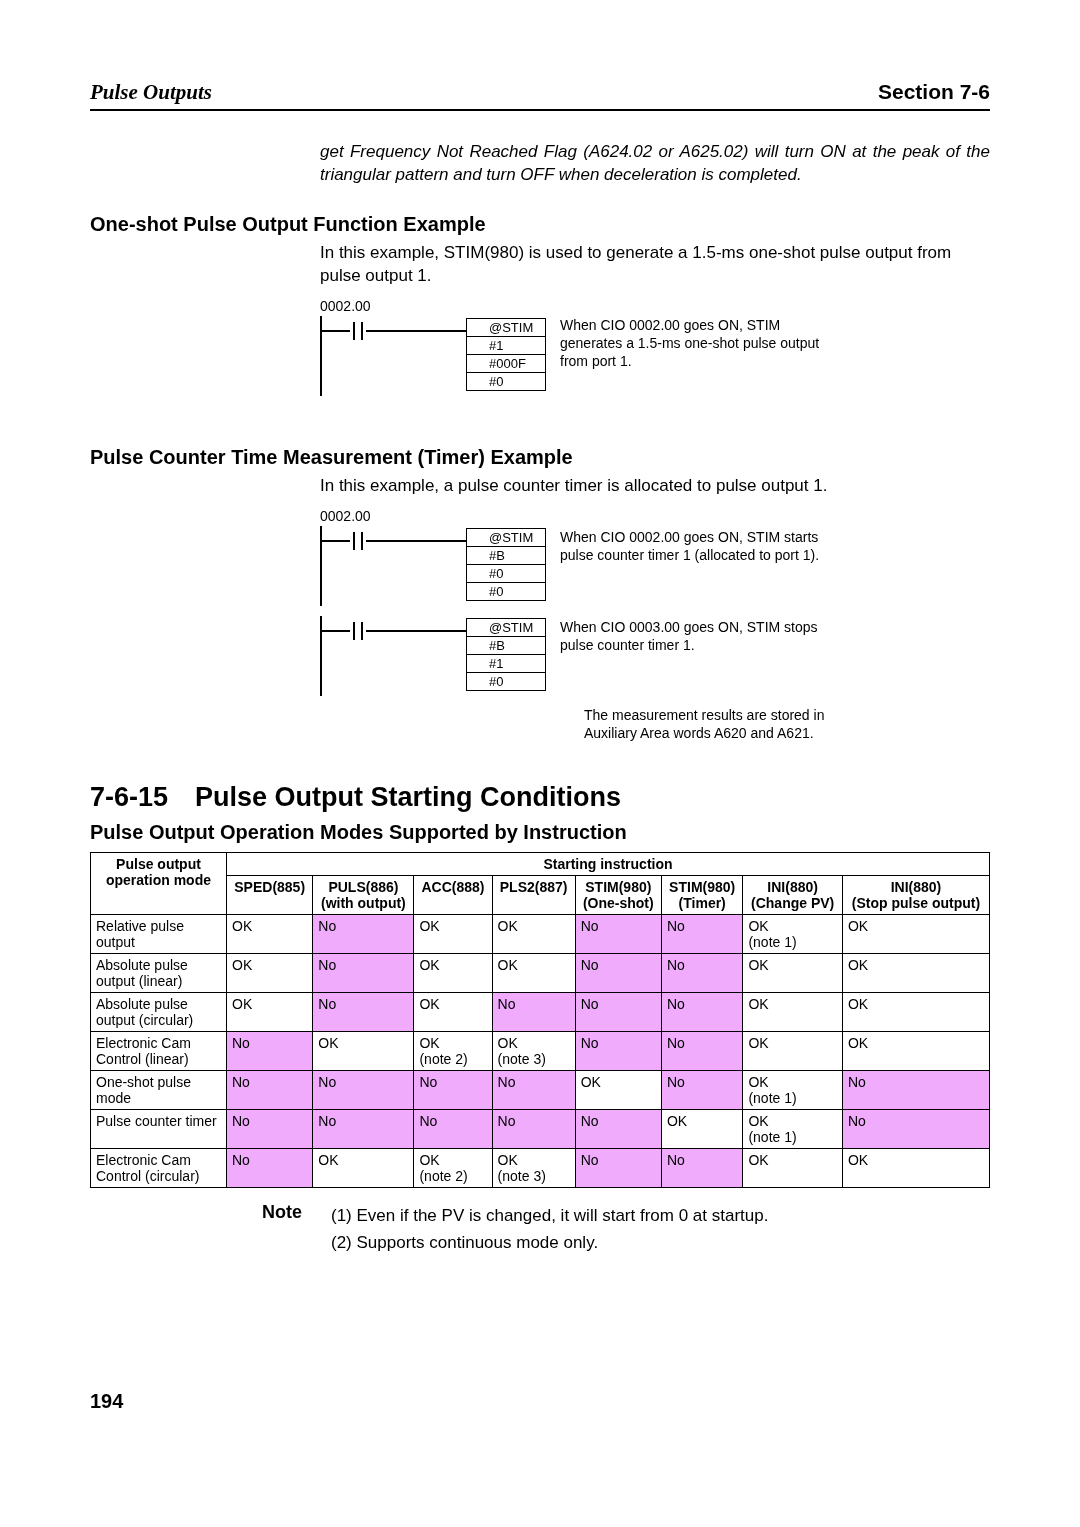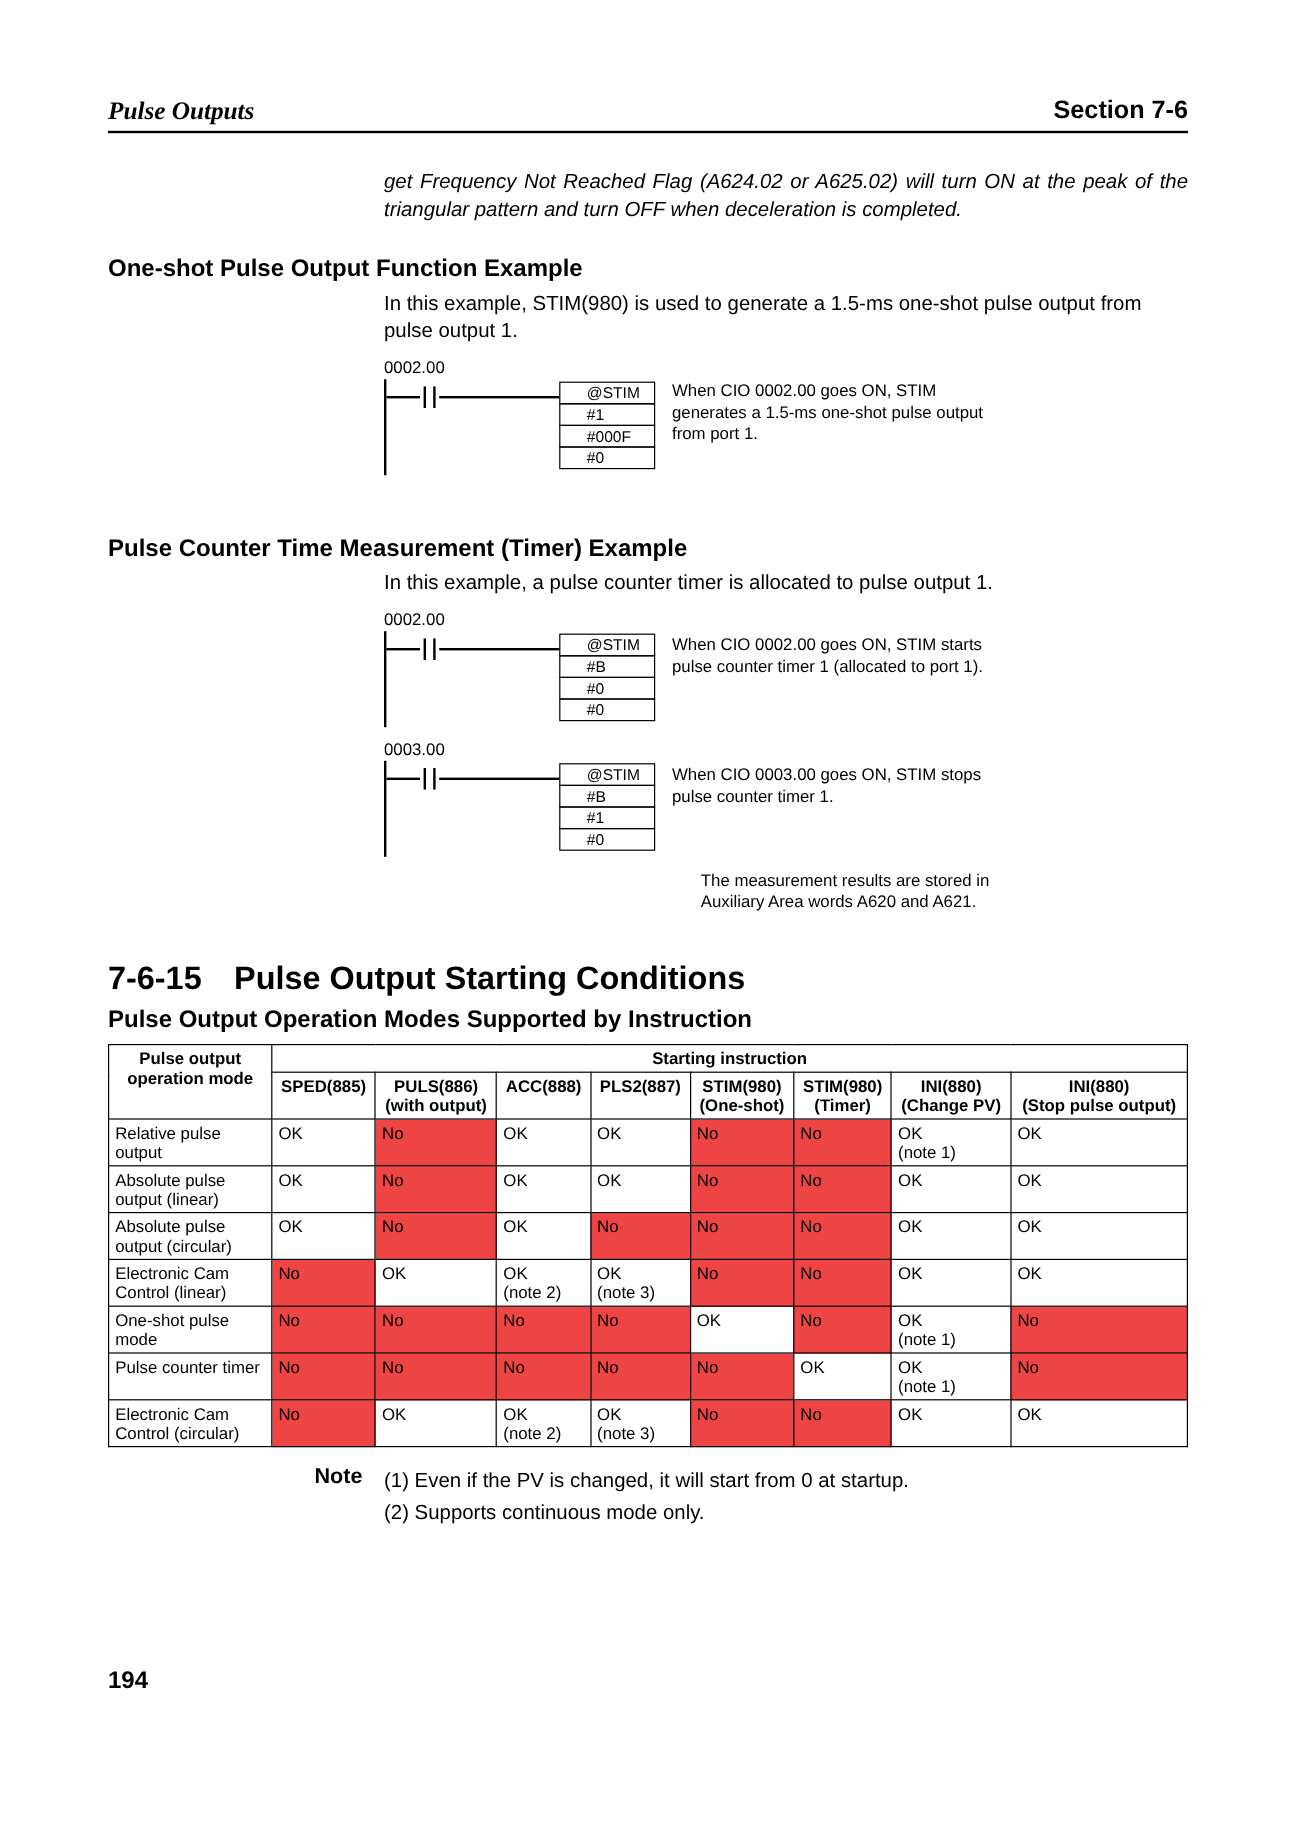--- a/index.html
+++ b/index.html
@@ -140,24 +140,25 @@
   table.instr-tab th, table.instr-tab td {
     border: 1px solid #000;
     padding: 3px 5px;
     text-align: left;
     vertical-align: top;
   }
   table.instr-tab th {
     font-weight: bold;
     text-align: center;
   }
-  table.instr-tab td.no-cell { background: #ef4444; }
+  table.instr-tab td.no-cell { background: #f0abfc; }
   .notes-row {
     display: flex;
     margin-top: 14px;
+    gap: 11px;
   }
   .notes-label {
     width: 230px;
     text-align: right;
     font-weight: bold;
     font-size: 18px;
     padding-right: 18px;
     box-sizing: border-box;
   }
   .notes-body {
@@ -220,21 +221,20 @@
         <div class="instr-cell">@STIM</div>
         <div class="instr-cell">#B</div>
         <div class="instr-cell">#0</div>
         <div class="instr-cell">#0</div>
       </div>
       <div class="ladder-caption-wide">When CIO 0002.00 goes ON, STIM starts pulse counter timer 1 (allocated to port 1).</div>
     </div>
   </div>
 
   <div class="ladder-area" style="margin-top:4px">
-    <div class="contact-label">0003.00</div>
     <div class="ladder-block">
       <div class="ladder-diagram">
         <span class="rail"></span><span class="hline"></span><span class="contact-sym"><span class="leg"></span><span class="leg"></span></span><span class="hline" style="width:100px"></span>
       </div>
       <div class="instr-block-wrap">
         <div class="instr-cell">@STIM</div>
         <div class="instr-cell">#B</div>
         <div class="instr-cell">#1</div>
         <div class="instr-cell">#0</div>
       </div>

